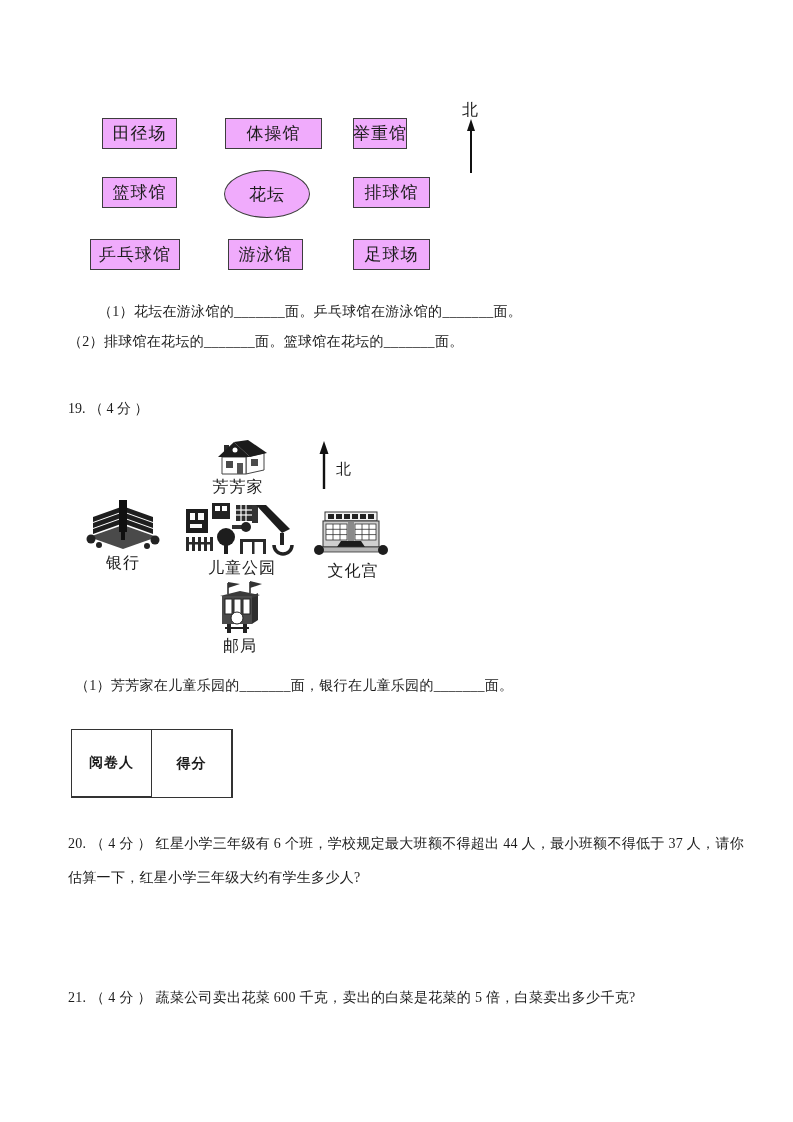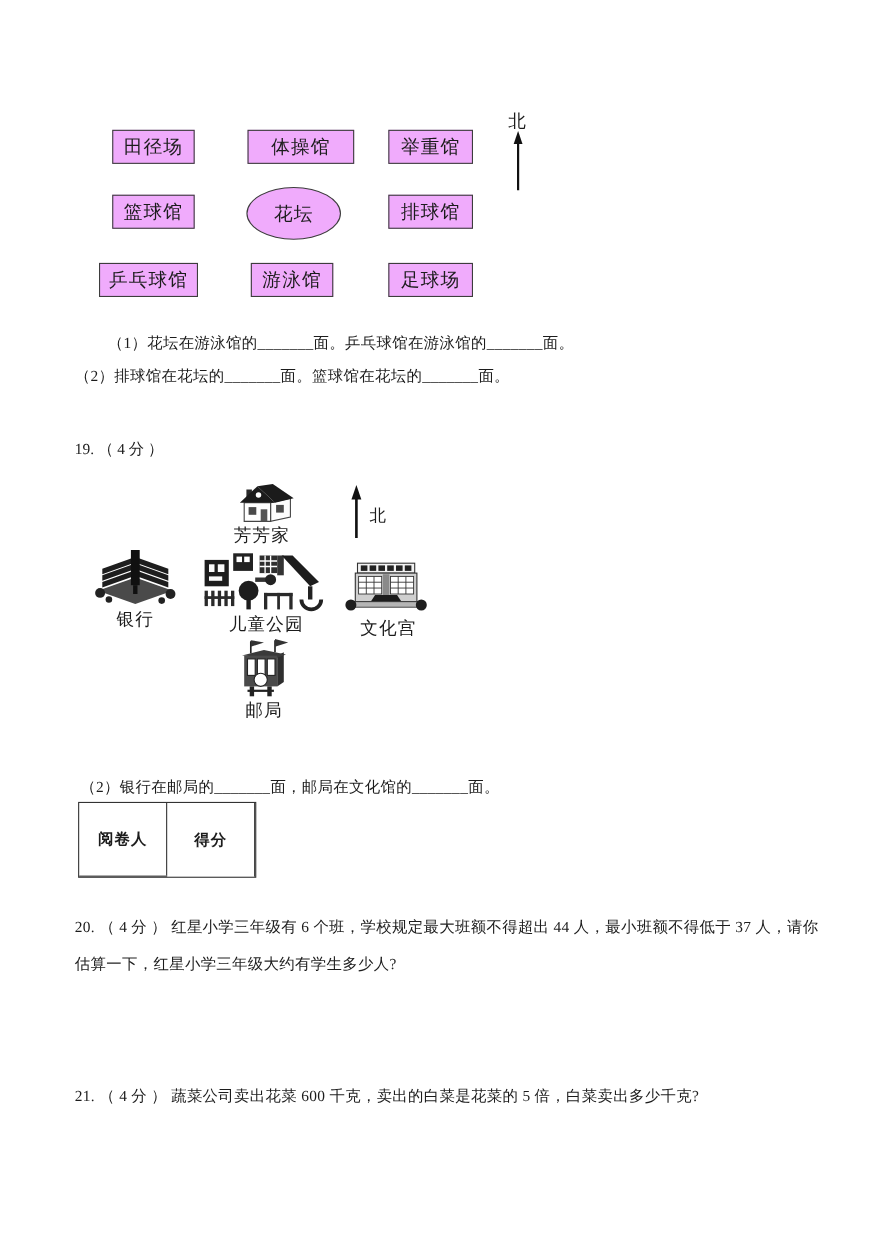--- a/index.html
+++ b/index.html
@@ -32,21 +32,21 @@
 <body>
 
 <div class="page">
 
   <div class="vbox" style="left:102px;top:118px;width:75px;height:31px">
       <span>田径场</span>
     </div>
   <div class="vbox" style="left:225px;top:118px;width:97px;height:31px">
       <span>体操馆</span>
     </div>
-  <div class="vbox" style="left:353px;top:118px;width:77px;height:31px">
+  <div class="vbox" style="left:353px;top:118px;width:54px;height:31px">
       <span>举重馆</span>
     </div>
 
   <div class="vbox" style="left:102px;top:177px;width:75px;height:31px">
       <span>篮球馆</span>
     </div>
   <div class="vbox vellipse" style="left:224px;top:170px;width:86px;height:48px">
       <span>花坛</span>
     </div>
   <div class="vbox" style="left:353px;top:177px;width:77px;height:31px">
@@ -182,21 +182,21 @@
     <rect x="13" y="19" width="7" height="15" fill="#ffffff" stroke="#222" stroke-width="1"></rect>
     <rect x="22" y="19" width="7" height="15" fill="#ffffff" stroke="#222" stroke-width="1"></rect>
     <rect x="31" y="19" width="7" height="15" fill="#ffffff" stroke="#222" stroke-width="1"></rect>
     <circle cx="25" cy="38" r="6" fill="#ffffff" stroke="#222" stroke-width="1"></circle>
     <rect x="15" y="44" width="4" height="9" fill="#222"></rect>
     <rect x="31" y="44" width="4" height="9" fill="#222"></rect>
     <rect x="13" y="47" width="24" height="2" fill="#222"></rect>
   </svg>
   <div class="maplabel" style="left:208px;top:636px;width:64px">邮局</div>
 
-  <div class="tline" style="left:73px;top:707px">（2）银行在邮局的_______面，邮局在文化馆的_______面。</div>
+  <div class="tline" style="left:75px;top:677px">（1）芳芳家在儿童乐园的_______面，银行在儿童乐园的_______面。</div>
 
   <div class="score-table" style="left:71px;top:729px;width:162px;height:69px">
     <div class="st-row first">
       <div class="st-label">阅卷人</div>
       <div class="st-value"></div>
     </div>
     <div class="st-row">
       <div class="st-label">得分</div>
       <div class="st-value"></div>
     </div>

